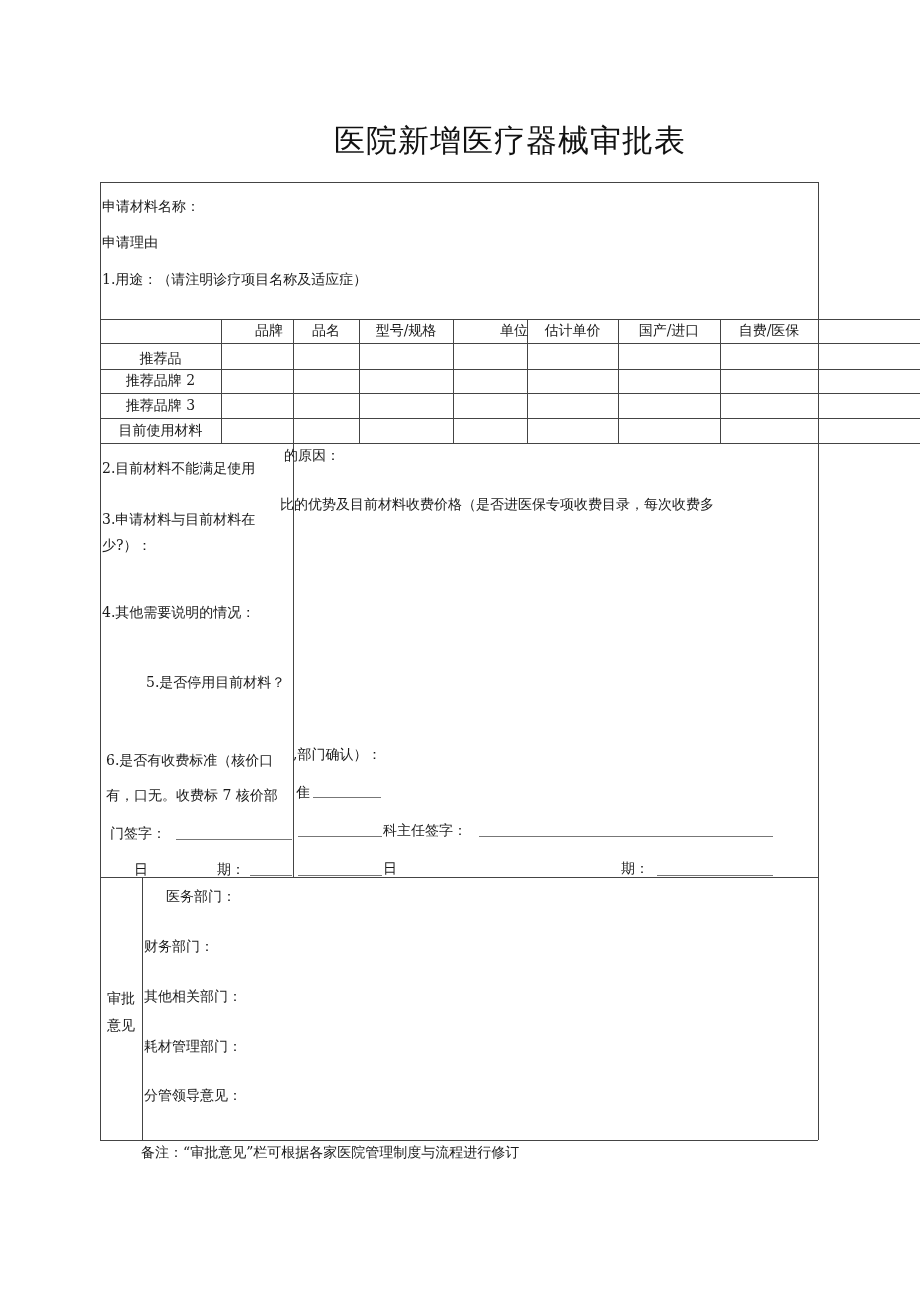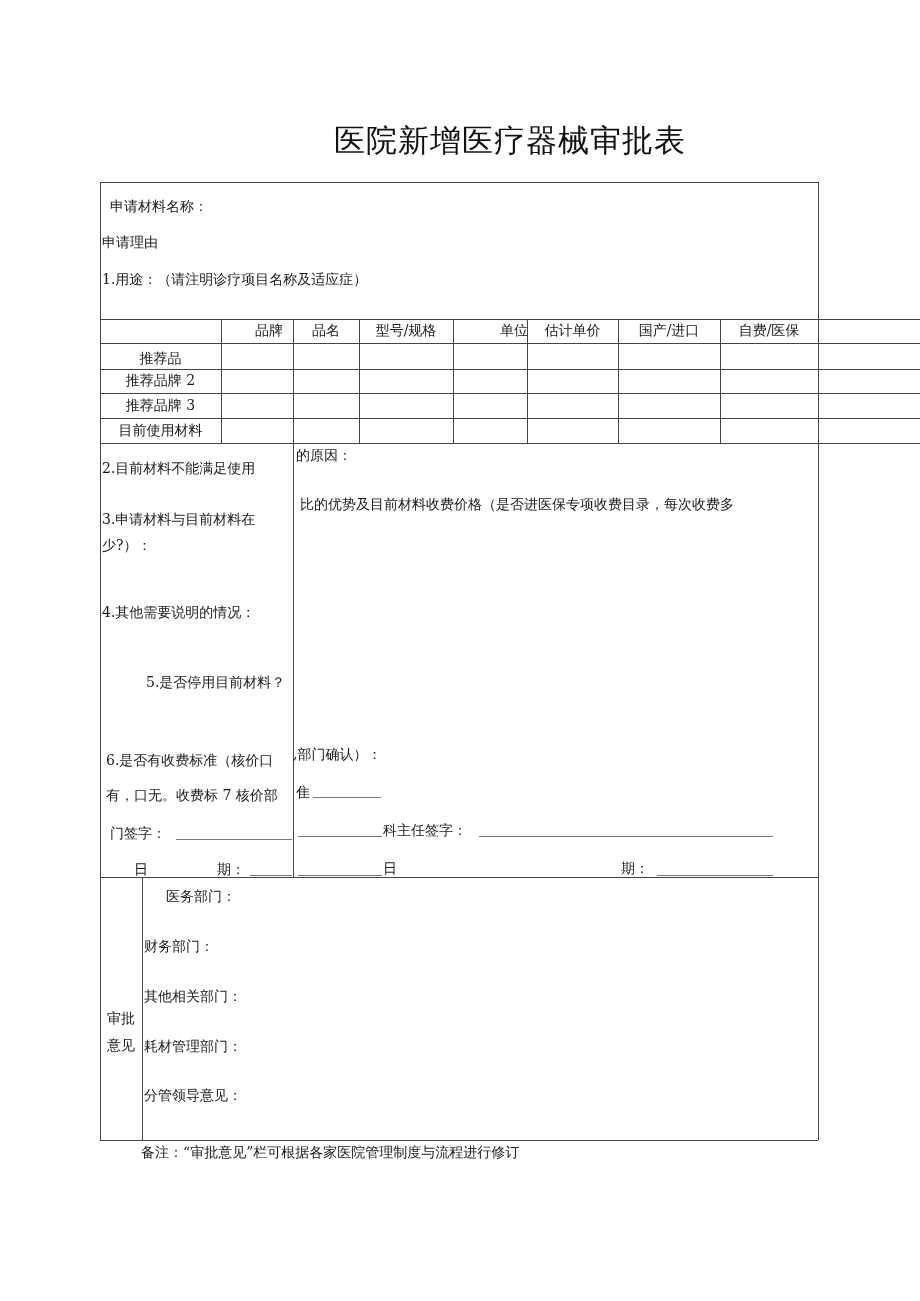--- a/index.html
+++ b/index.html
@@ -17,21 +17,21 @@
 </head>
 <body>
 
 <div class="abs title">医院新增医疗器械审批表</div>
 
 <div class="line-h" style="left:100px; top:182px; width:718px;"></div>
 <div class="line-h" style="left:100px; top:1140px; width:718px;"></div>
 <div class="line-v" style="left:100px; top:182px; height:958px;"></div>
 <div class="line-v" style="left:818px; top:182px; height:958px;"></div>
 
-<div class="txt" style="left:110px; top:198px;">申请材料名称：</div>
+<div class="txt" style="left:102px; top:198px;">申请材料名称：</div>
 <div class="txt" style="left:102px; top:234px;">申请理由</div>
 <div class="txt" style="left:102px; top:271px;">1.用途：（请注明诊疗项目名称及适应症）</div>
 
 <div class="line-h" style="left:100px; top:319px; width:820px;"></div>
 <div class="line-h" style="left:100px; top:343px; width:820px;"></div>
 <div class="line-h" style="left:100px; top:369px; width:820px;"></div>
 <div class="line-h" style="left:100px; top:393px; width:820px;"></div>
 <div class="line-h" style="left:100px; top:418px; width:820px;"></div>
 <div class="line-h" style="left:100px; top:443px; width:820px;"></div>
 
@@ -53,24 +53,24 @@
 
 <div class="cell-c" style="left:100px; width:121px; top:350px;">推荐品</div>
 <div class="cell-c" style="left:100px; width:121px; top:372px;">推荐品牌 2</div>
 <div class="cell-c" style="left:100px; width:121px; top:397px;">推荐品牌 3</div>
 <div class="cell-c" style="left:100px; width:121px; top:422px;">目前使用材料</div>
 
 <div class="line-v" style="left:293px; top:443px; height:434px;"></div>
 <div class="line-h" style="left:100px; top:877px; width:718px;"></div>
 
 <div class="txt" style="left:102px; top:460px;">2.目前材料不能满足使用</div>
-<div class="txt" style="left:296px; top:447px;">的原因：</div>
+<div class="txt" style="left:284px; top:447px;">的原因：</div>
 <div class="txt" style="left:102px; top:511px;">3.申请材料与目前材料在</div>
 <div class="txt" style="left:102px; top:537px;">少?）：</div>
-<div class="txt" style="left:300px; top:496px;">比的优势及目前材料收费价格（是否进医保专项收费目录，每次收费多</div>
+<div class="txt" style="left:280px; top:496px;">比的优势及目前材料收费价格（是否进医保专项收费目录，每次收费多</div>
 <div class="txt" style="left:102px; top:604px;">4.其他需要说明的情况：</div>
 <div class="txt" style="left:102px; top:674px;margin-left:44px;">5.是否停用目前材料？</div>
 
 <div class="txt" style="left:106px; top:752px;">6.是否有收费标准（核价口</div>
 <div class="txt" style="left:293px; top:746px;">,部门确认）：</div>
 <div class="txt" style="left:106px; top:787px;">有，口无。收费标 7 核价部</div>
 <div class="txt" style="left:296px; top:784px;">隹</div>
 <div class="uline" style="left:313px; top:797px; width:68px;"></div>
 
 <div class="txt" style="left:110px; top:825px;">门签字：</div>
@@ -81,21 +81,21 @@
 
 <div class="txt" style="left:134px; top:861px;">日</div>
 <div class="txt" style="left:217px; top:861px;">期：</div>
 <div class="uline" style="left:250px; top:875px; width:42px;"></div>
 <div class="uline" style="left:298px; top:875px; width:84px;"></div>
 <div class="txt" style="left:383px; top:860px;">日</div>
 <div class="txt" style="left:621px; top:860px;">期：</div>
 <div class="uline" style="left:657px; top:875px; width:116px;"></div>
 
 <div class="line-v" style="left:142px; top:877px; height:263px;"></div>
-<div class="vtext" style="left:101px; top:985px;margin-top:20px;">
+<div class="vtext" style="left:101px; top:985px;">
   <div>审批</div>
   <div>意见</div>
 </div>
 <div class="txt" style="left:144px; top:888px;padding-left:22px;">医务部门：</div>
 <div class="txt" style="left:144px; top:938px;">财务部门：</div>
 <div class="txt" style="left:144px; top:988px;">其他相关部门：</div>
 <div class="txt" style="left:144px; top:1038px;">耗材管理部门：</div>
 <div class="txt" style="left:144px; top:1087px;">分管领导意见：</div>
 
 <div class="txt" style="left:141px; top:1144px;">备注：“审批意见”栏可根据各家医院管理制度与流程进行修订</div>

